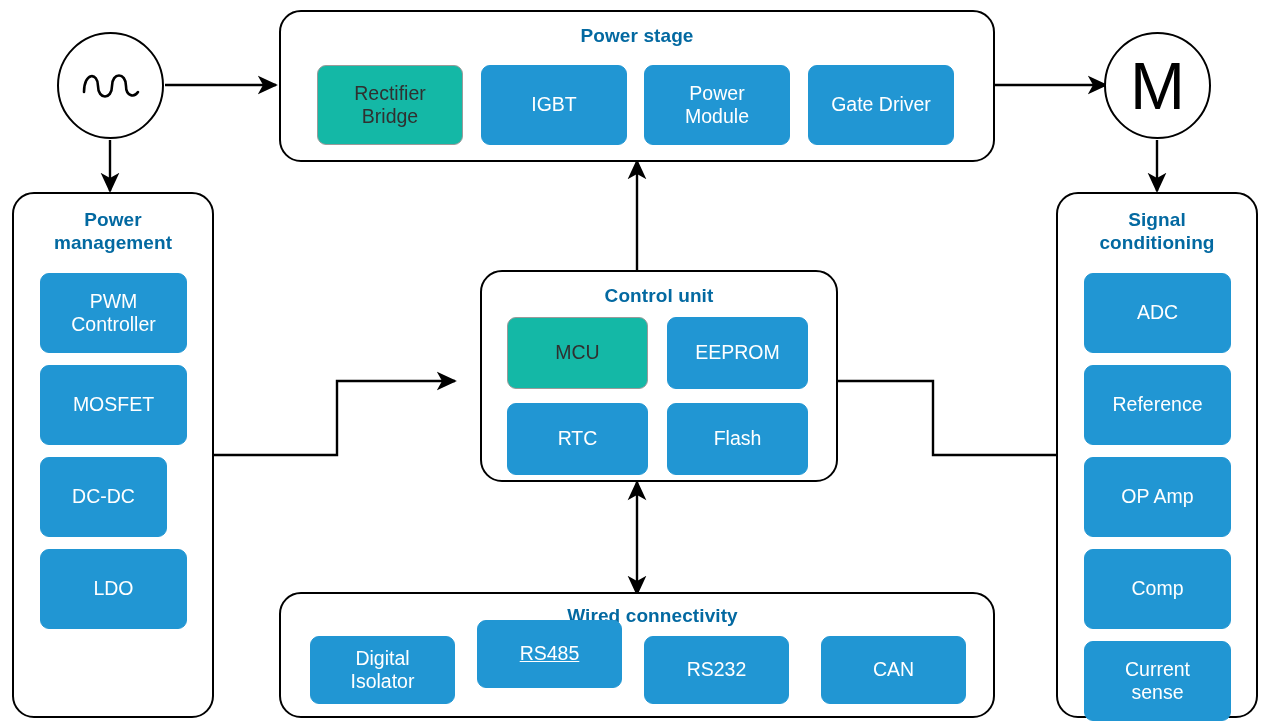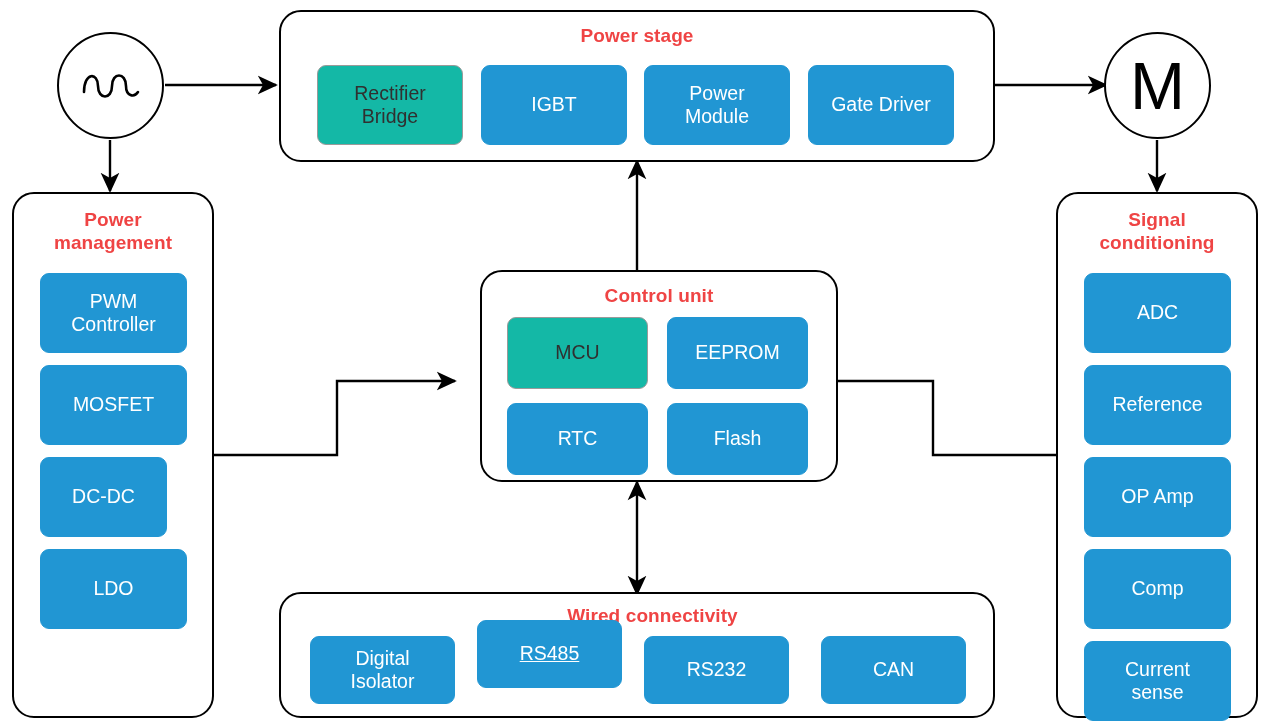--- a/index.html
+++ b/index.html
@@ -27,21 +27,21 @@
     box-sizing: border-box;
     z-index: 3;
   }
   .group-title {
     position: absolute;
     left: 0;
     right: 0;
     text-align: center;
     font-weight: bold;
     font-size: 19px;
-    color: #ef4444;
+    color: #0369a1;
     line-height: 1.22;
     letter-spacing: 0.1px;
   }
   
   .blk {
     position: absolute;
     box-sizing: border-box;
     border-radius: 9px;
     display: flex;
     align-items: center;

